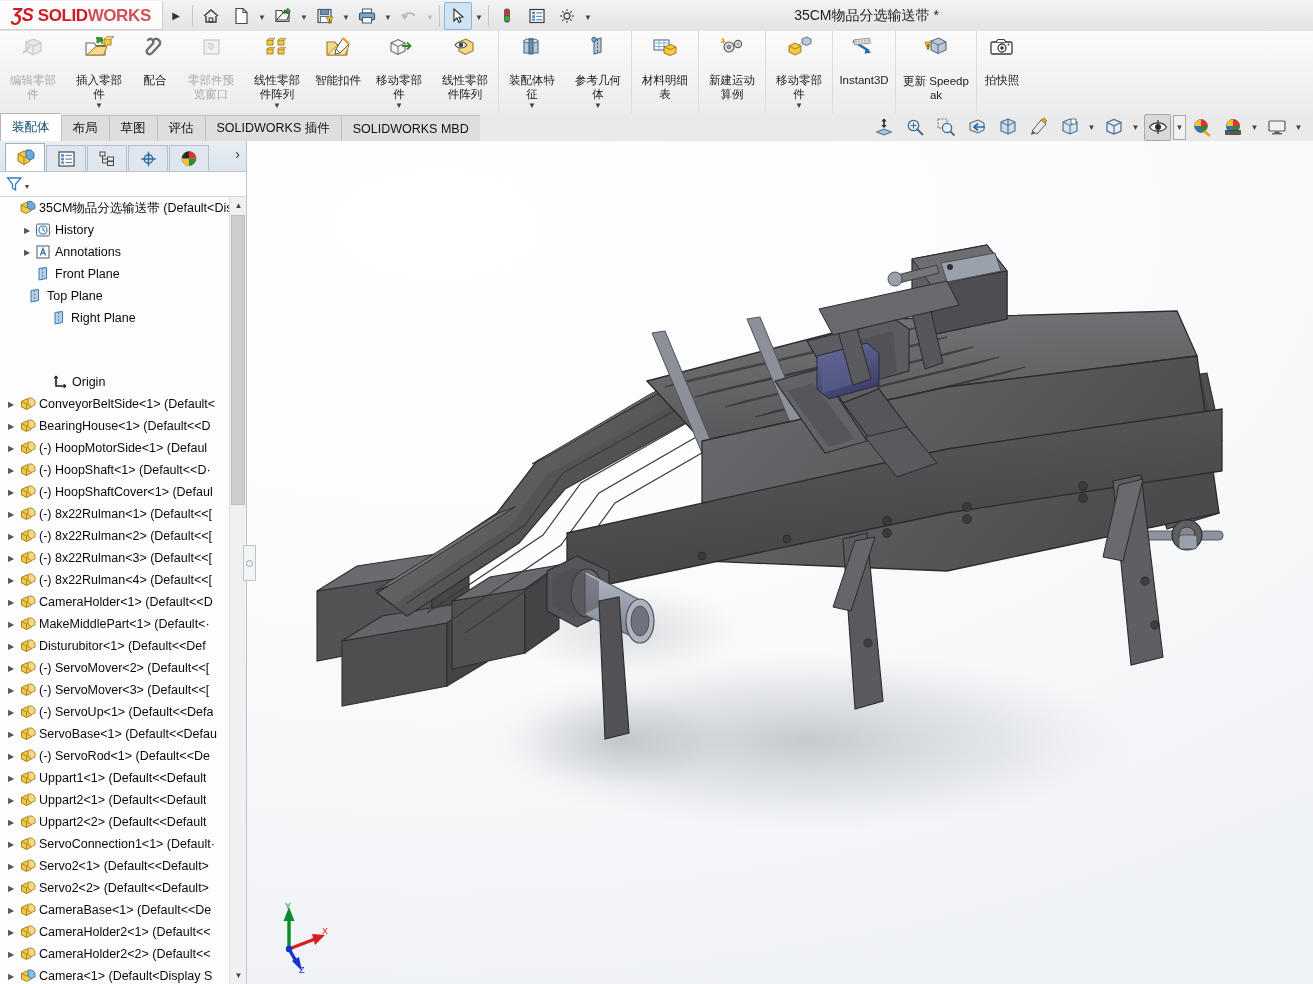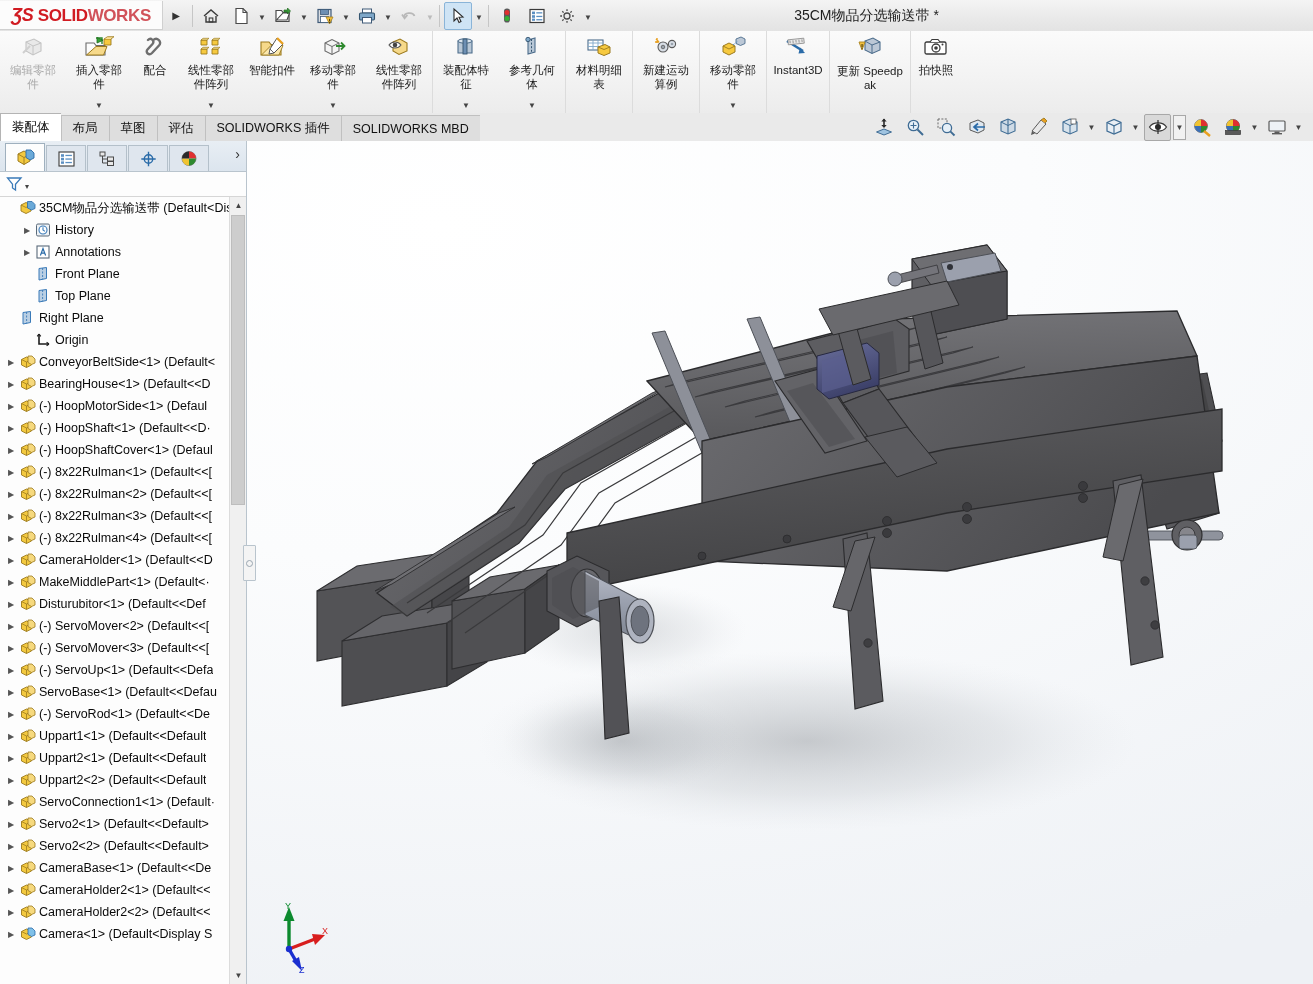--- a/index.html
+++ b/index.html
@@ -62,42 +62,42 @@
   }
   .rgroup{display:flex;align-items:flex-start;height:82px;}
   .rgroup + .rgroup{border-left:1px solid #dcdcdc;}
   .rbtn{
     min-width:46px;padding:3px 5px 0 5px;height:82px;box-sizing:border-box;
     display:flex;flex-direction:column;align-items:center;
     text-align:center;cursor:default;
   }
   .rbtn .ricon{height:27px;display:flex;align-items:center;justify-content:center;}
   .rbtn .rlabel{
-    font-size:11.5px;line-height:13.5px;color:#1a1a1a;margin-top:3px;
+    font-size:11.5px;line-height:13.5px;color:#1a1a1a;margin-top:13px;
     max-width:56px;word-break:break-all;
   }
   .rbtn.dim .rlabel{color:#a9a9a9;}
   .rbtn .rcaret{font-size:8px;color:#444;margin-top:auto;padding-bottom:3px;}
   .rbtn.dim .rcaret{color:#bbb;}
 
   
   .tabstrip{
     position:absolute;left:0;top:113px;width:1313px;height:28px;
     background:#eaeaea;border-bottom:1px solid #c4c4c4;
     display:flex;align-items:flex-end;
   }
   .tab{
     height:26px;padding:0 11px;display:flex;align-items:center;
     font-size:12.5px;color:#111;background:#dedede;
     border:1px solid #c0c0c0;border-bottom:none;border-right:none;
     box-sizing:border-box;
   }
   .tab:last-of-type{border-right:1px solid #c0c0c0;}
   .tab.active{
-    background:#ffffff;height:28px;color:#000000;
+    background:#ffffff;height:28px;color:#0c4a6e;
     border-color:#b4b4b4;
   }
   .viewbar{
     margin-left:auto;display:flex;align-items:center;
     height:28px;padding-right:8px;
   }
   .vbtn{
     width:25px;height:25px;display:flex;align-items:center;justify-content:center;
     margin:0 2px;border:1px solid transparent;border-radius:2px;
   }
@@ -335,20 +335,30 @@
 
       <div class="rbtn">
         <div class="ricon">
           <svg width="26" height="24" viewBox="0 0 26 24">
               <path d="M6 4 C9 1 13 5 10.5 8 L5.5 13.5 C3 16.5 7 20 10 17 L17 9.5 C20.5 5.8 15 0.5 11.2 4.2" fill="none" stroke="#6e6e6e" stroke-width="2.4" stroke-linecap="round"></path>
             </svg>
         </div>
         <div class="rlabel">配合</div>
       </div>
 
+      <div class="rbtn dim">
+        <div class="ricon">
+          <svg width="26" height="24" viewBox="0 0 26 24">
+              <rect x="6" y="4" width="15" height="14" fill="#f0f0f0" stroke="#c8c8c8" stroke-width="1.2"></rect>
+              <path d="M10 8 C12 6 17 9 15 12 C13.5 14 10.5 13 10.5 10.5" fill="#e0e0e0" stroke="#c8c8c8" stroke-width="1"></path>
+            </svg>
+        </div>
+        <div class="rlabel">零部件预览窗口</div>
+        <div class="rcaret" style="visibility:hidden">▼</div>
+      </div>
 
       <div class="rbtn">
         <div class="ricon">
           <svg width="30" height="24" viewBox="0 0 30 24">
               <g fill="#f6c93f" stroke="#9c7a1e" stroke-width="0.9">
                 <path d="M5 4 H11 V9 H5 Z"></path>
                 <path d="M16 4 H22 V9 H16 Z"></path>
                 <path d="M5 13 H11 V18 H5 Z"></path>
                 <path d="M16 13 H22 V18 H16 Z"></path>
               </g>
@@ -731,41 +741,41 @@
           <div class="trow" style="padding-left: 20px;">
             <div class="twist"></div>
             <div class="ticon">
               <svg width="17" height="16" viewBox="0 0 17 16">
                 <path d="M4 2.5 L11.5 1.5 L11.5 12.5 L4 14 Z" fill="#b9cfe4" stroke="#3a7ab8" stroke-width="1"></path>
                 <path d="M7.6 2 V13.4" stroke="#3a7ab8" stroke-width="0.9" stroke-dasharray="2 1.5"></path>
               </svg>
             </div>
             <div class="tlabel">Front Plane</div>
           </div>
-          <div class="trow" style="padding-left: 20px;">
+          <div class="trow" style="padding-left: 12px;">
             <div class="twist"></div>
             <div class="ticon">
               <svg width="17" height="16" viewBox="0 0 17 16">
                 <path d="M4 2.5 L11.5 1.5 L11.5 12.5 L4 14 Z" fill="#b9cfe4" stroke="#3a7ab8" stroke-width="1"></path>
                 <path d="M7.6 2 V13.4" stroke="#3a7ab8" stroke-width="0.9" stroke-dasharray="2 1.5"></path>
               </svg>
             </div>
             <div class="tlabel">Top Plane</div>
           </div>
-          <div class="trow" style="padding-left: 4px;">
+          <div class="trow" style="padding-left: 36px;">
             <div class="twist"></div>
             <div class="ticon">
               <svg width="17" height="16" viewBox="0 0 17 16">
                 <path d="M4 2.5 L11.5 1.5 L11.5 12.5 L4 14 Z" fill="#b9cfe4" stroke="#3a7ab8" stroke-width="1"></path>
                 <path d="M7.6 2 V13.4" stroke="#3a7ab8" stroke-width="0.9" stroke-dasharray="2 1.5"></path>
               </svg>
             </div>
             <div class="tlabel">Right Plane</div>
           </div>
-          <div class="trow" style="padding-left: 20px;">
+          <div class="trow" style="padding-left: 37px; margin-top: 42px;">
             <div class="twist"></div>
             <div class="ticon">
               <svg width="17" height="16" viewBox="0 0 17 16">
                 <path d="M4 2 V12 H14" fill="none" stroke="#1d1d1d" stroke-width="1.6"></path>
                 <path d="M4 2 L2.2 4.4 M4 2 L5.8 4.4" stroke="#1d1d1d" stroke-width="1.1"></path>
                 <path d="M14 12 L11.6 10.2 M14 12 L11.6 13.8" stroke="#1d1d1d" stroke-width="1.1"></path>
               </svg>
             </div>
             <div class="tlabel">Origin</div>
           </div>

